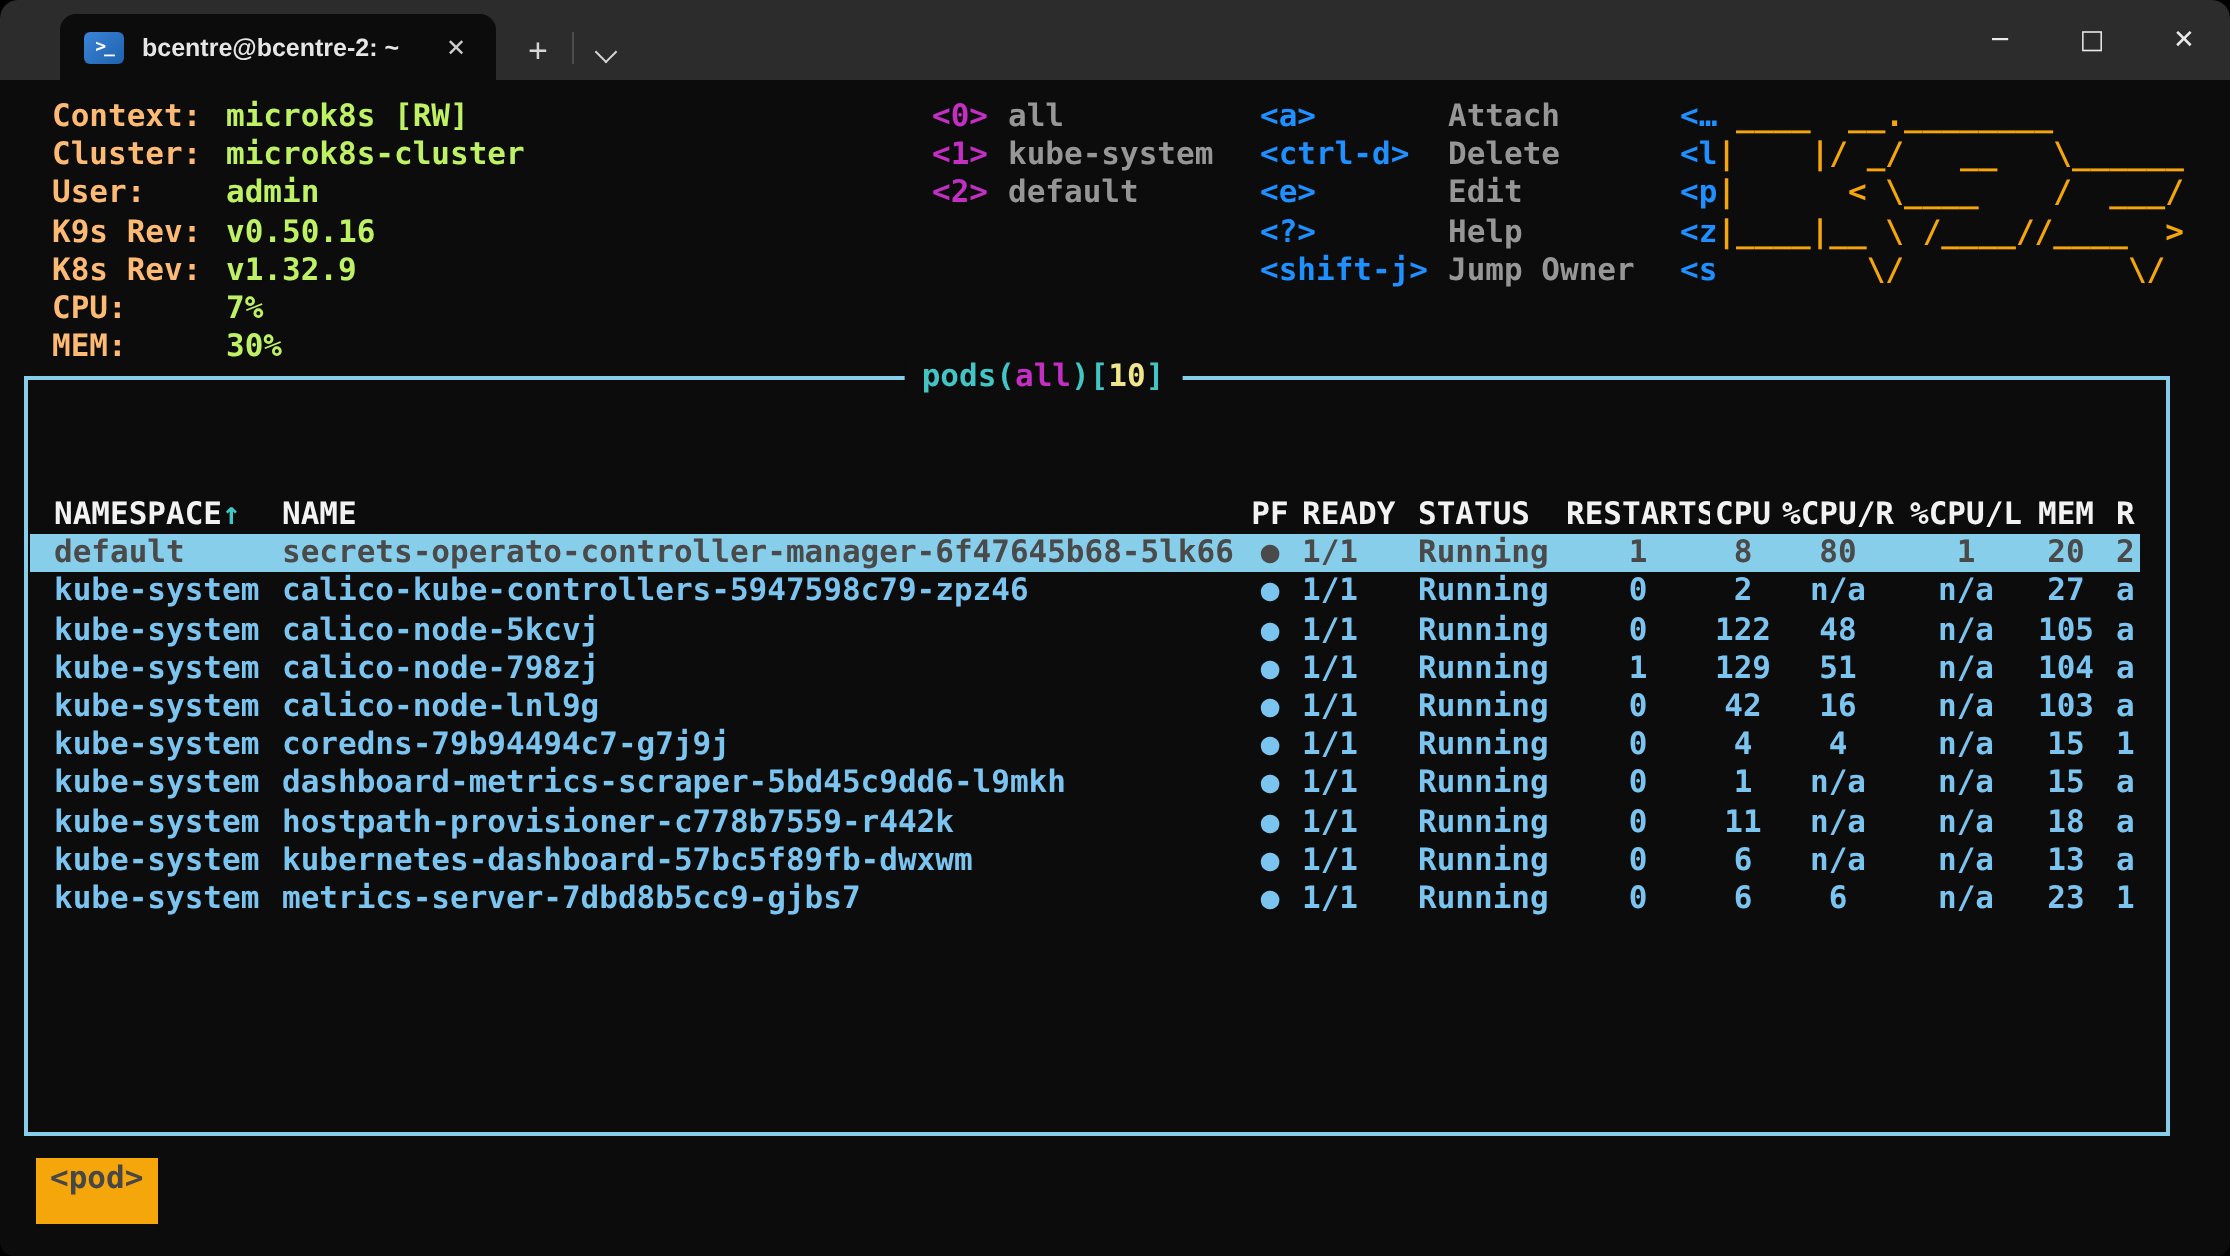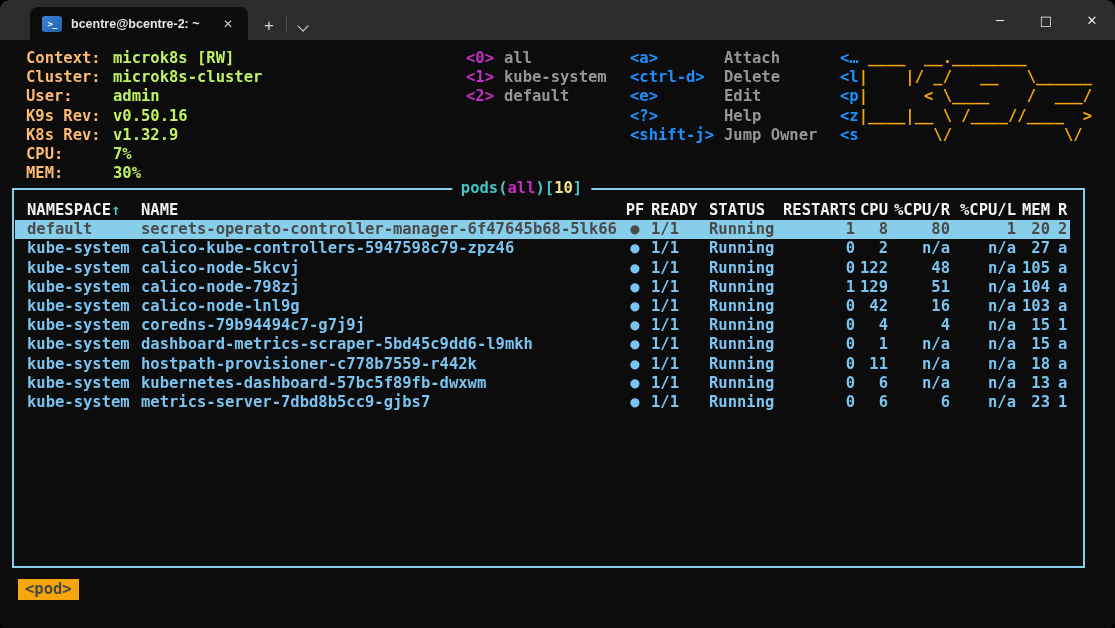--- a/index.html
+++ b/index.html
@@ -61,31 +61,31 @@
   .tt-teal    { color:#44c5c5; }
   .tt-scope   { color:#c32fc3; }
   .tt-count   { color:#f0e68c; }
 
   .tinner { position:absolute; inset:0; padding:11px 13px 0 1px; overflow:hidden; }
   .trow { display:grid;
           grid-template-columns:114px 481px 26px 58px 77px 72px 33px 62px 66px 34px 1fr;
           height:19.2px; line-height:19.2px; white-space:pre; padding-left:12px;
           overflow:hidden; }
   .trow > span { overflow:hidden; }
-  .thead { color:#f2f2f2; }
+  .thead { color:#f2f2f2;margin-top:47px; }
   .sort-arrow { color:#44c5c5; }
   .c-pf    { text-align:center; }
   .c-ready, .c-status { padding-left:3px; }
-  .c-restarts, .c-cpu, .c-cpur, .c-cpul, .c-mem { text-align:right; }
+  .c-restarts, .c-cpu, .c-cpur, .c-cpul, .c-mem { text-align:center; }
   .c-r { padding-left:8px; }
   .pod-row { color:#7cc4f0; }
   .pod-row.selected { background:#87ceeb; color:#4a4a4a; }
 
   
-  .crumb { position:absolute; left:18px; top:539px; height:21px; line-height:21px;
+  .crumb { position:absolute; left:18px; top:539px; height:33px; line-height:21px;
            background:#f5a60a; color:#474747; padding:0 7px; font-weight:bold;
            white-space:pre; }
 </style>
 </head>
 <body>
 
 <div class="window">
 
   <div class="titlebar">
     <div class="tab">

